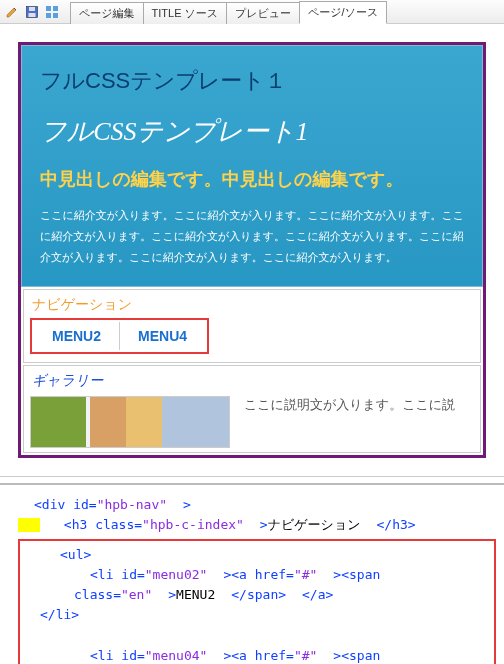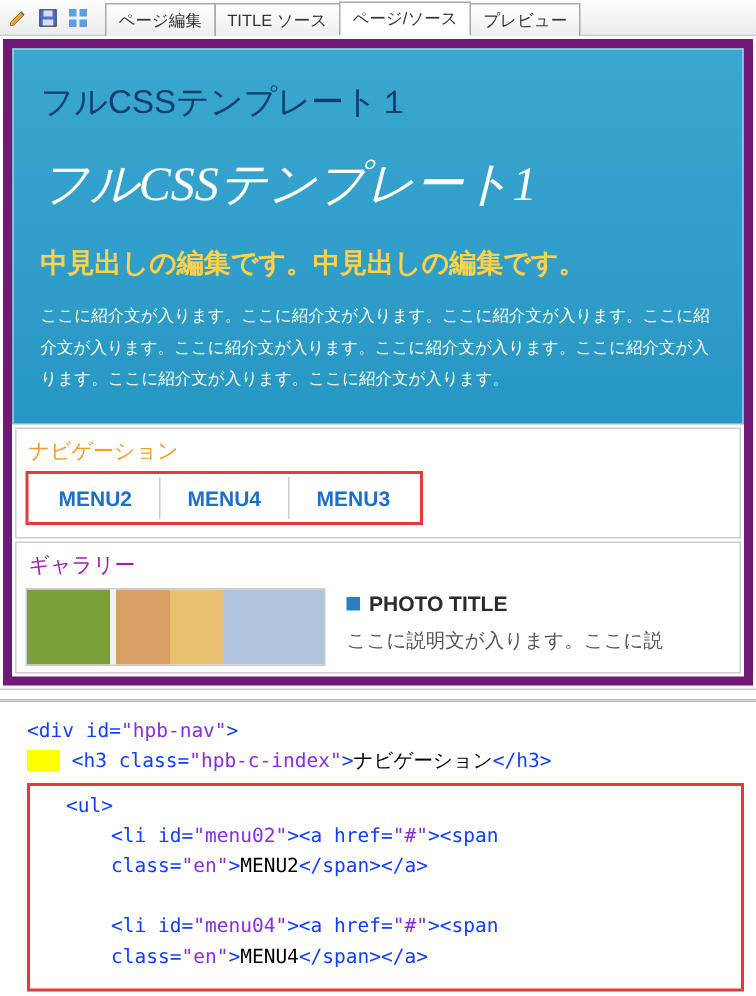--- a/index.html
+++ b/index.html
@@ -6,42 +6,42 @@
   body { margin: 0; padding: 0; font-family: "MS Gothic", "Meiryo", sans-serif; font-size: 12px; background: #fff; width: 504px; }
 
   
   .toolbar { height: 24px; background: linear-gradient(#fdfdfd, #ececec); border-bottom: 1px solid #ccc; display: flex; align-items: center; padding: 4px 4px; gap: 4px; }
   .tb-icon { width: 16px; height: 16px; display:inline-flex; align-items:center; justify-content:center; }
   .tabs { display: flex; margin-left: 6px; height: 24px; align-items: flex-end; gap:0; }
   .tab { padding: 3px 8px; border: 1px solid #aaa; border-bottom: none; background: linear-gradient(#fff,#eee); font-size: 11px; color:#333; margin-right:-1px; position:relative; }
   .tab.active { background: #fff; border-bottom:1px solid #fff; z-index:2; }
 
   
-  .preview-wrap { border: 6px solid #701a75; margin: 2px; padding: 0; background:#fff; }
+  .preview-wrap { border: 3px solid #701a75; margin: 18px; padding: 0; background:#fff; }
   .banner {
     background: #2b9ec9;
     background: linear-gradient(#3aa7d0, #2797c3);
     padding: 20px 18px 18px 18px;
     color: #fff;
     border: 1px solid #7fb9d4;
     min-height: 240px;
   }
   .banner .brand1 { color: #0b3d6f; font-size: 22px; font-weight: normal; margin-bottom: 18px; font-family: "Meiryo", sans-serif; }
-  .banner .brand2 { color: #fff; font-size: 32px; font-style: italic; font-family: "Times New Roman", serif; margin-bottom: 18px; }
+  .banner .brand2 { color: #fff; font-size: 26px; font-style: italic; font-family: "Times New Roman", serif; margin-bottom: 18px; }
   .banner .sub { color: #ffd24a; font-size: 18px; font-weight: bold; margin-bottom: 14px; }
   .banner .para { color: #fff; font-size: 11px; line-height: 1.9; }
 
   .nav-section { margin: 2px; padding: 4px 6px 8px 6px; border:1px solid #ccc; }
   .nav-title { color: #f29c2c; font-size: 14px; margin: 2px 0 4px 2px; }
   .menu-box { border: 2px solid #e63939; display:inline-flex; padding: 2px; }
   .menu-item { padding: 6px 18px; border-right:1px solid #ccc; color:#1a6fcf; font-weight:bold; font-size:14px; font-family: Verdana, sans-serif; }
   .menu-item:last-child { border-right:none; }
 
   .gallery { margin: 2px; padding: 4px 6px; border:1px solid #ccc; }
-  .gallery-title { color:#a21caf; font-size:14px; margin:2px 0 6px 2px; }
+  .gallery-title { color:#1d4ed8; font-size:14px; margin:2px 0 6px 2px;font-style:italic; }
   .gallery-row { display:flex; gap:14px; align-items:flex-start; }
   .gallery-img {
     width: 200px; height: 52px;
     background:
       linear-gradient(90deg,
         #7aa03a 0 28%,
         #f2f2f2 28% 30%,
         #d9a066 30% 48%,
         #e8c070 48% 66%,
         #b0c4de 66% 100%);
@@ -60,21 +60,21 @@
   .source-pane {
     background:#fff;
     padding: 10px 8px 14px 18px;
     font-family: "MS Gothic", Consolas, monospace;
     font-size: 13px;
     color:#333;
     border-top:1px solid #bbb;
     line-height: 1.55;
   }
   .src-box { border: 2px solid #e63939; padding: 4px 4px 10px 4px; margin-top: 4px; }
-  .t-blue { color:#1040ff; }
+  .t-blue { color:#1040ff;margin-left:16px; }
   .t-purple { color:#8a2be2; }
   .t-black { color:#000; }
   .hl-yellow { background:#ffff00; display:inline-block; width:22px; height:14px; vertical-align:middle; }
   .ind1 { padding-left: 20px; }
   .ind2 { padding-left: 50px; }
   .gap { height: 20px; }
 </style>
 </head>
 <body>
 
@@ -96,48 +96,46 @@
     <svg width="14" height="14" viewBox="0 0 14 14">
         <rect x="1" y="1" width="5" height="5" fill="#5aa0e0"></rect>
         <rect x="8" y="1" width="5" height="5" fill="#5aa0e0"></rect>
         <rect x="1" y="8" width="5" height="5" fill="#5aa0e0"></rect>
         <rect x="8" y="8" width="5" height="5" fill="#5aa0e0"></rect>
       </svg>
   </span>
   <div class="tabs">
     <div class="tab">ページ編集</div>
     <div class="tab">TITLE ソース</div>
+    <div class="tab">プレビュー</div>
     <div class="tab active">ページ/ソース</div>
-    <div class="tab">プレビュー</div>
   </div>
 </div>
 
 <div class="preview-wrap">
   <div class="banner">
     <div class="brand1">フルCSSテンプレート１</div>
     <div class="brand2">フルCSSテンプレート1</div>
     <div class="sub">中見出しの編集です。中見出しの編集です。</div>
     <div class="para">ここに紹介文が入ります。ここに紹介文が入ります。ここに紹介文が入ります。ここに紹介文が入ります。ここに紹介文が入ります。ここに紹介文が入ります。ここに紹介文が入ります。ここに紹介文が入ります。ここに紹介文が入ります。</div>
   </div>
 
   <div class="nav-section">
     <div class="nav-title">ナビゲーション</div>
     <div class="menu-box">
       <div class="menu-item">MENU2</div>
       <div class="menu-item">MENU4</div>
-      <div class="menu-item">MENU3</div>
     </div>
   </div>
 
   <div class="gallery">
     <div class="gallery-title">ギャラリー</div>
     <div class="gallery-row">
       <div class="gallery-img"></div>
       <div class="gallery-text">
-        <div class="photo-title">PHOTO TITLE</div>
         <div class="photo-desc">ここに説明文が入ります。ここに説</div>
       </div>
     </div>
   </div>
 </div>
 
 <div class="hsep"></div>
 
 <div class="source-pane">
 
@@ -150,20 +148,21 @@
     <span class="t-blue">&lt;h3 class=</span><span class="t-purple">"hpb-c-index"</span><span class="t-blue">&gt;</span><span class="t-black">ナビゲーション</span><span class="t-blue">&lt;/h3&gt;</span>
   </div>
 
   <div class="src-box">
 
     <div class="ind1"><span class="t-blue">&lt;ul&gt;</span></div>
 
     <div class="ind2">
       <span class="t-blue">&lt;li id=</span><span class="t-purple">"menu02"</span><span class="t-blue">&gt;&lt;a href=</span><span class="t-purple">"#"</span><span class="t-blue">&gt;&lt;span class=</span><span class="t-purple">"en"</span><span class="t-blue">&gt;</span><span class="t-black">MENU2</span><span class="t-blue">&lt;/span&gt;</span><span class="t-blue">&lt;/a&gt;</span>
     </div>
+    <div class="t-blue">&lt;/li&gt;</div>
 
     <div class="gap"></div>
 
     <div class="ind2">
       <span class="t-blue">&lt;li id=</span><span class="t-purple">"menu04"</span><span class="t-blue">&gt;&lt;a href=</span><span class="t-purple">"#"</span><span class="t-blue">&gt;&lt;span class=</span><span class="t-purple">"en"</span><span class="t-blue">&gt;</span><span class="t-black">MENU4</span><span class="t-blue">&lt;/span&gt;</span><span class="t-blue">&lt;/a&gt;</span>
     </div>
 
   </div>
 
 </div>

